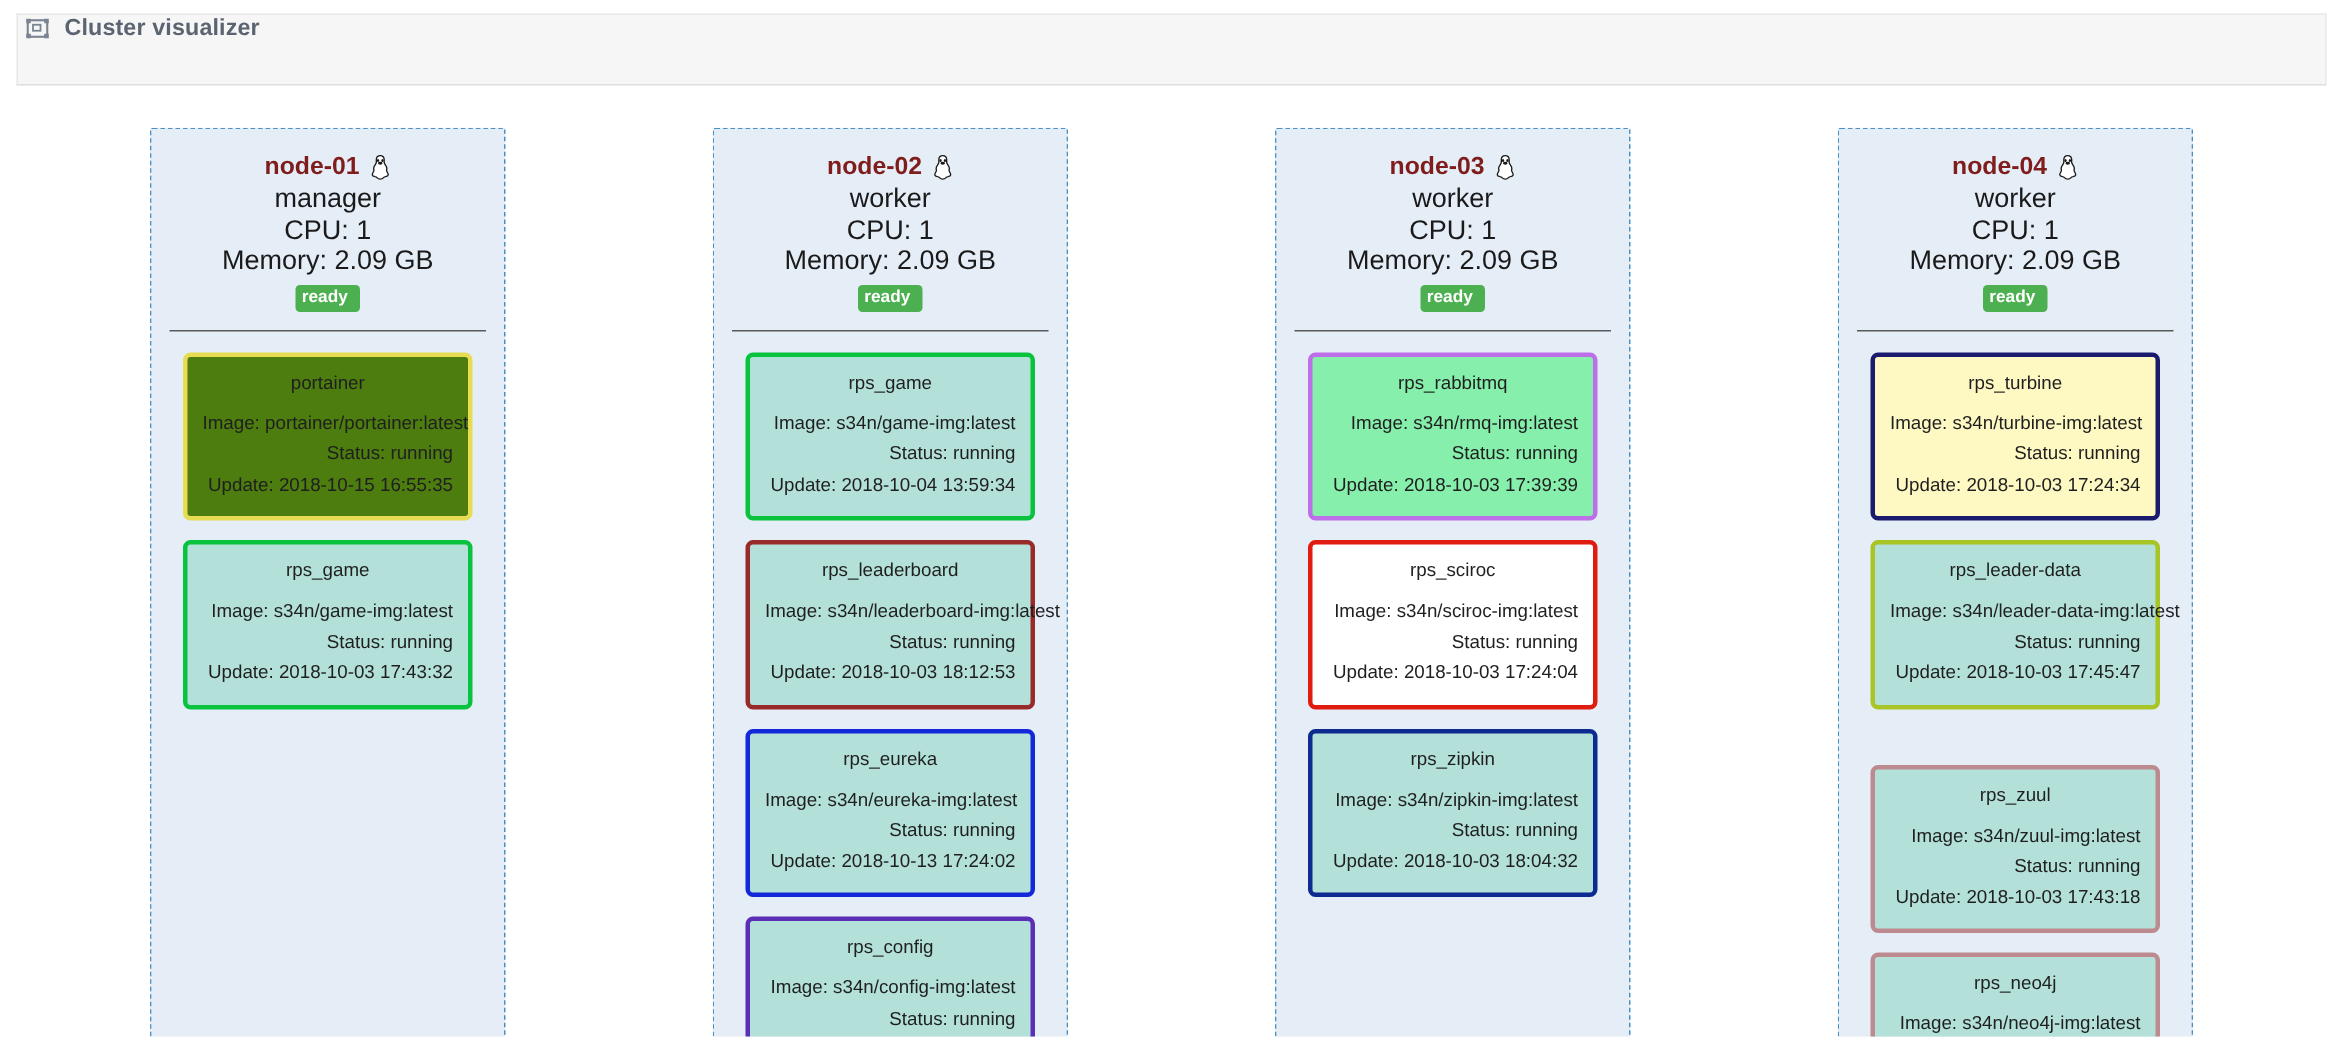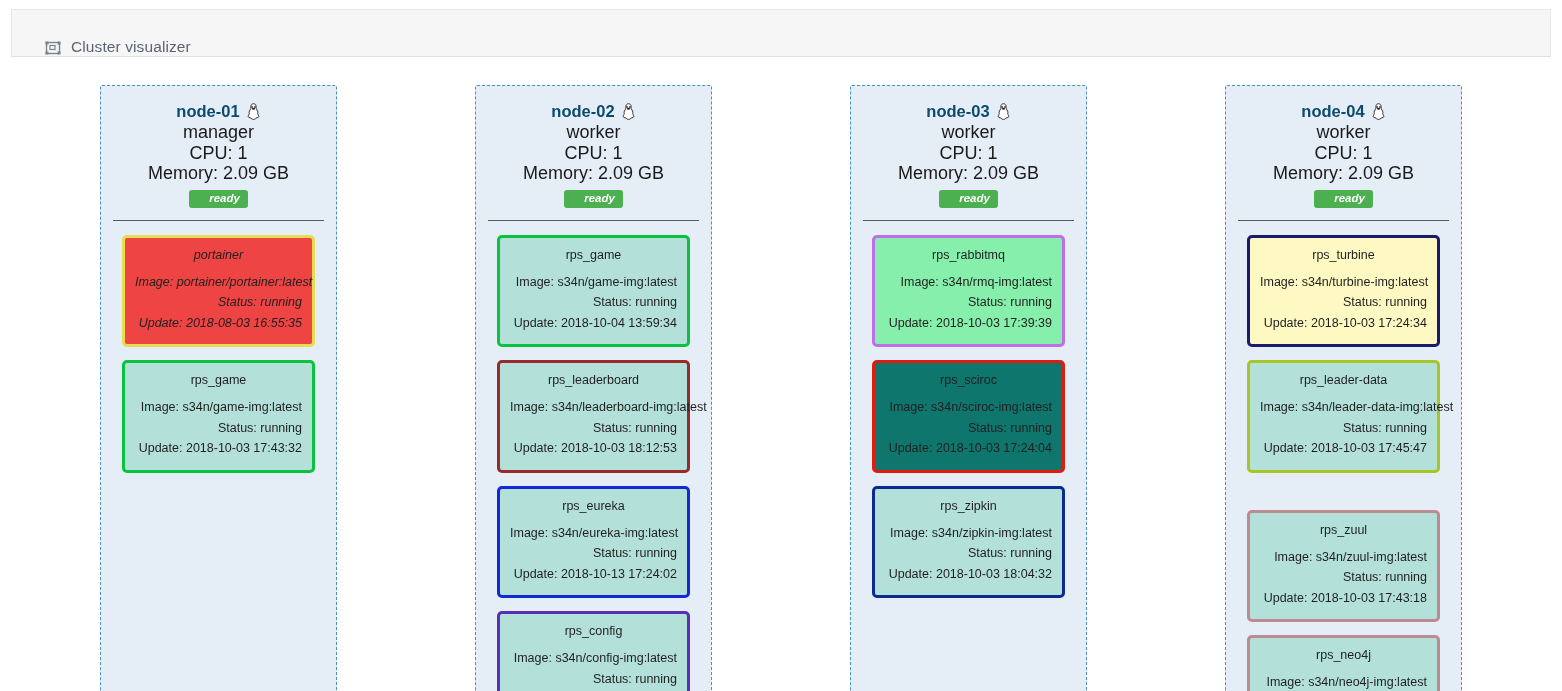--- a/index.html
+++ b/index.html
@@ -12,22 +12,23 @@
   }
 
   
   #panel-header {
     margin: 9px 11px 0 11px;
     height: 48px;
     background: #f6f6f6;
     border: 1px solid #e8e8e8;
     border-bottom: 1px solid #dfdfdf;
     display: flex;
-    align-items: flex-end;
-    padding: 0 0 0 32px;
+    align-items: flex-start;
+    padding: 0 0 0 4px;
+    font-weight: bold;
   }
   #panel-header .hdr-icon {
     width: 17px; height: 17px;
     display: inline-flex; align-items: center; justify-content: center;
     margin-right: 10px;
     color: #7a8490;
   }
   #panel-header .hdr-title {
     font-size: 15.5px;
     color: #5b6572;
@@ -48,44 +49,43 @@
     background: #e5edf7;
     border: 1px dashed #4a90c4;
     border-radius: 2px;
     padding: 14px 8px 10px 8px;
   }
 
   .node-head { text-align: center; padding: 0 6px; }
   .node-title {
     font-size: 16.5px;
     font-weight: bold;
-    color: #0c4a6e;
+    color: #7f1d1d;
     line-height: 22px;
     display: flex;
     align-items: center;
     justify-content: center;
     gap: 6px;
   }
   .tux { width: 15px; height: 17px; display: inline-block; vertical-align: -3px; }
   .node-role, .node-cpu, .node-mem {
     font-size: 18px;
     color: #1a1a1a;
     line-height: 20.5px;
   }
   .badge-wrap { margin-top: 4px; }
   .badge {
     display: inline-block;
     background: #4cb050;
     color: #ffffff;
     font-size: 11.5px;
     font-weight: bold;
     border-radius: 3px;
-    padding: 2px 8px 3px 20px;
+    padding: 2px 8px 3px 4px;
     line-height: 13px;
-    font-style: italic;
   }
   .node-rule {
     border: none;
     border-top: 1px solid #5a5a5a;
     margin: 12px 4px 14px 4px;
   }
 
   
   .services { display: flex; flex-direction: column; gap: 13px; padding: 0 13px; }
   .svc {
@@ -138,25 +138,25 @@
     <ellipse cx="12" cy="9.6" rx="2.5" ry="1.6" fill="#1a1a1a"></ellipse>
   </svg>
         </div>
         <div class="node-role">manager</div>
         <div class="node-cpu">CPU: 1</div>
         <div class="node-mem">Memory: 2.09 GB</div>
         <div class="badge-wrap"><span class="badge" style="background: rgb(76, 176, 80);">ready</span></div>
       </div>
       <hr class="node-rule">
       <div class="services">
-        <div class="svc" style="border-color: rgb(232, 220, 82); background: #ef4444; font-style: italic;">
+        <div class="svc" style="border-color: rgb(232, 220, 82); background: #4d7c0f;">
           <div class="svc-name">portainer</div>
           <div class="svc-line">Image: portainer/portainer:latest</div>
           <div class="svc-line">Status: running</div>
-          <div class="svc-line">Update: 2018-08-03 16:55:35</div>
+          <div class="svc-line">Update: 2018-10-15 16:55:35</div>
         </div>
         <div class="svc" style="border-color: rgb(9, 194, 62); background: rgb(179, 225, 218);">
           <div class="svc-name">rps_game</div>
           <div class="svc-line">Image: s34n/game-img:latest</div>
           <div class="svc-line">Status: running</div>
           <div class="svc-line">Update: 2018-10-03 17:43:32</div>
         </div>
       </div>
     </div>
     <div class="node" style="background: rgb(229, 237, 247); border-color: rgb(74, 144, 196);">
@@ -220,21 +220,21 @@
         <div class="badge-wrap"><span class="badge" style="background: rgb(76, 176, 80);">ready</span></div>
       </div>
       <hr class="node-rule">
       <div class="services">
         <div class="svc" style="border-color: rgb(189, 110, 232); background: #86efac;">
           <div class="svc-name">rps_rabbitmq</div>
           <div class="svc-line">Image: s34n/rmq-img:latest</div>
           <div class="svc-line">Status: running</div>
           <div class="svc-line">Update: 2018-10-03 17:39:39</div>
         </div>
-        <div class="svc" style="border-color: rgb(224, 27, 16); background: #0f766e;">
+        <div class="svc" style="border-color: rgb(224, 27, 16); background: #ffffff;">
           <div class="svc-name">rps_sciroc</div>
           <div class="svc-line">Image: s34n/sciroc-img:latest</div>
           <div class="svc-line">Status: running</div>
           <div class="svc-line">Update: 2018-10-03 17:24:04</div>
         </div>
         <div class="svc" style="border-color: rgb(12, 42, 143); background: rgb(179, 225, 218);">
           <div class="svc-name">rps_zipkin</div>
           <div class="svc-line">Image: s34n/zipkin-img:latest</div>
           <div class="svc-line">Status: running</div>
           <div class="svc-line">Update: 2018-10-03 18:04:32</div>

